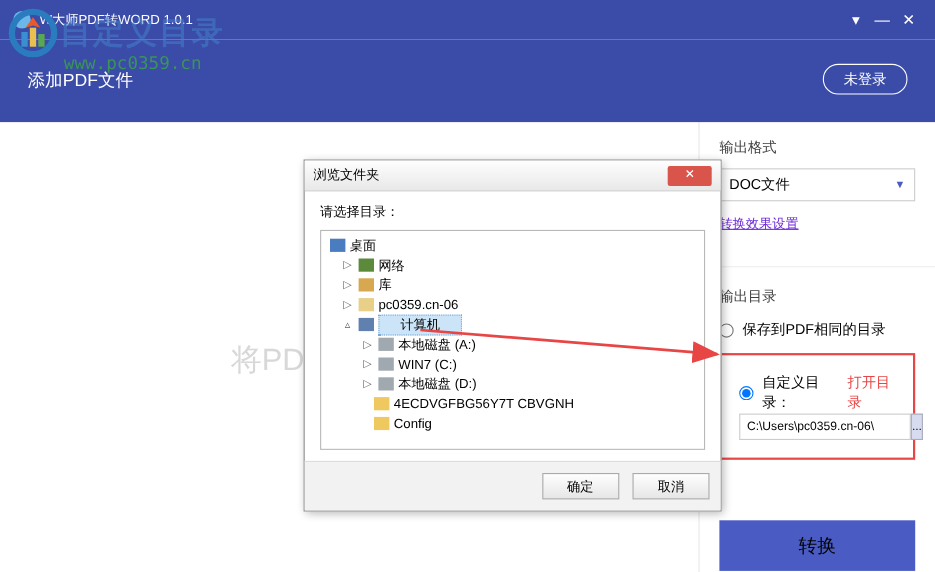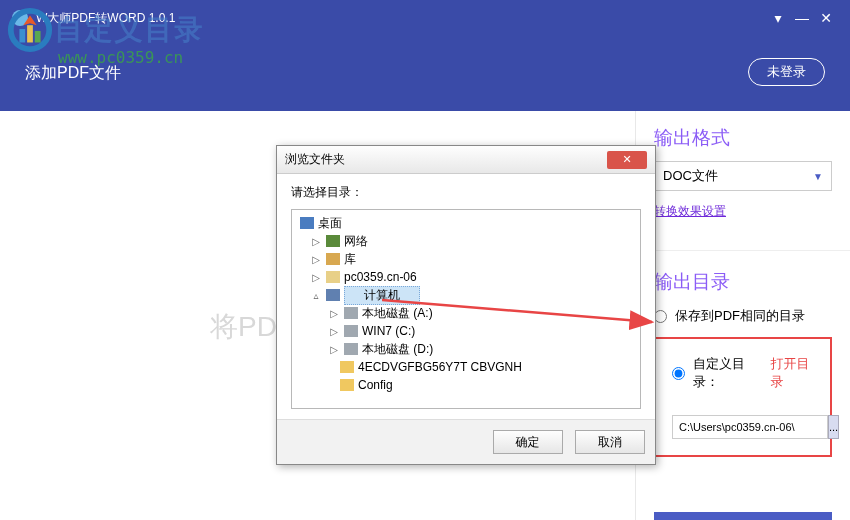--- a/index.html
+++ b/index.html
@@ -8,30 +8,30 @@
 .titlebar .logo { width: 16px; height: 16px; border-radius: 50%; background: #6bb8e8; margin-right: 8px; display: inline-block; }
 .titlebar .title { flex: 1; }
 .titlebar .win-btn { width: 24px; text-align: center; cursor: pointer; font-size: 14px; }
 .header { height: 75px; background: #3a4ba8; display: flex; align-items: center; padding: 0 25px; position: relative; }
 .add-btn { color: #fff; font-size: 16px; }
 .login-btn { position: absolute; right: 25px; top: 22px; border: 1px solid #fff; color: #fff; padding: 4px 18px; border-radius: 14px; font-size: 13px; cursor: pointer; }
 .main { display: flex; height: 409px; }
 .left { flex: 1; position: relative; display: flex; align-items: center; justify-content: center; }
 .bg-text { color: #d8d8d8; font-size: 28px; position: absolute; left: 210px; top: 197px; }
 .right { width: 215px; border-left: 1px solid #e8e8e8; padding: 14px 18px; font-size: 13px; }
-.section-label { font-size: 19px; color: #8b5cf6; margin-bottom: 10px; }
+.section-label { font-size: 13px; color: #404040; margin-bottom: 10px; }
 .format-select { width: 100%; height: 30px; border: 1px solid #ccc; padding: 0 8px; display: flex; align-items: center; justify-content: space-between; cursor: pointer; margin-bottom: 12px; }
 .format-select .arrow { color: #4a5cc4; font-size: 10px; }
 .link { color: #6d28d9; text-decoration: underline; font-size: 12px; cursor: pointer; }
 .divider { height: 1px; background: #eee; margin: 30px -18px 18px; }
 .radio-row { display: flex; align-items: center; margin: 12px 0; font-size: 13px; }
 .radio-row input { margin-right: 8px; }
 .custom-box { border: 2px solid #e84545; padding: 16px; margin-top: 6px; }
 .open-link { color: #e84545; margin-left: 12px; cursor: pointer; }
-.path-row { display: flex; margin-top: 24px; }
+.path-row { display: flex; margin-top: 1px; }
 .path-input { flex: 1; height: 24px; border: 1px solid #ccc; padding: 0 6px; font-size: 11px; }
 .browse-btn { width: 24px; height: 24px; background: #d8dcf0; border: 1px solid #aab; text-align: center; line-height: 22px; cursor: pointer; font-size: 11px; }
 .convert-btn { width: 100%; height: 46px; background: #4a5cc4; color: #000000; border: none; font-size: 17px; margin-top: 55px; cursor: pointer; }
 
 .dialog { position: absolute; left: 276px; top: 145px; width: 380px; background: #fff; border: 1px solid #888; box-shadow: 2px 2px 8px rgba(0,0,0,.3); z-index: 10; }
 .dialog-title { height: 28px; background: linear-gradient(#fefefe,#e8e8e8); border-bottom: 1px solid #ccc; display: flex; align-items: center; padding: 0 8px; font-size: 12px; }
 .dialog-title span { flex: 1; }
 .dialog-close { width: 40px; height: 18px; background: #d9544a; color: #fff; text-align: center; line-height: 16px; border-radius: 2px; font-size: 11px; cursor: pointer; }
 .dialog-body { padding: 10px 14px; font-size: 12px; }
 .tree-box { border: 1px solid #b8b8b8; height: 200px; margin-top: 8px; overflow: auto; padding: 4px; background: #fff; }

